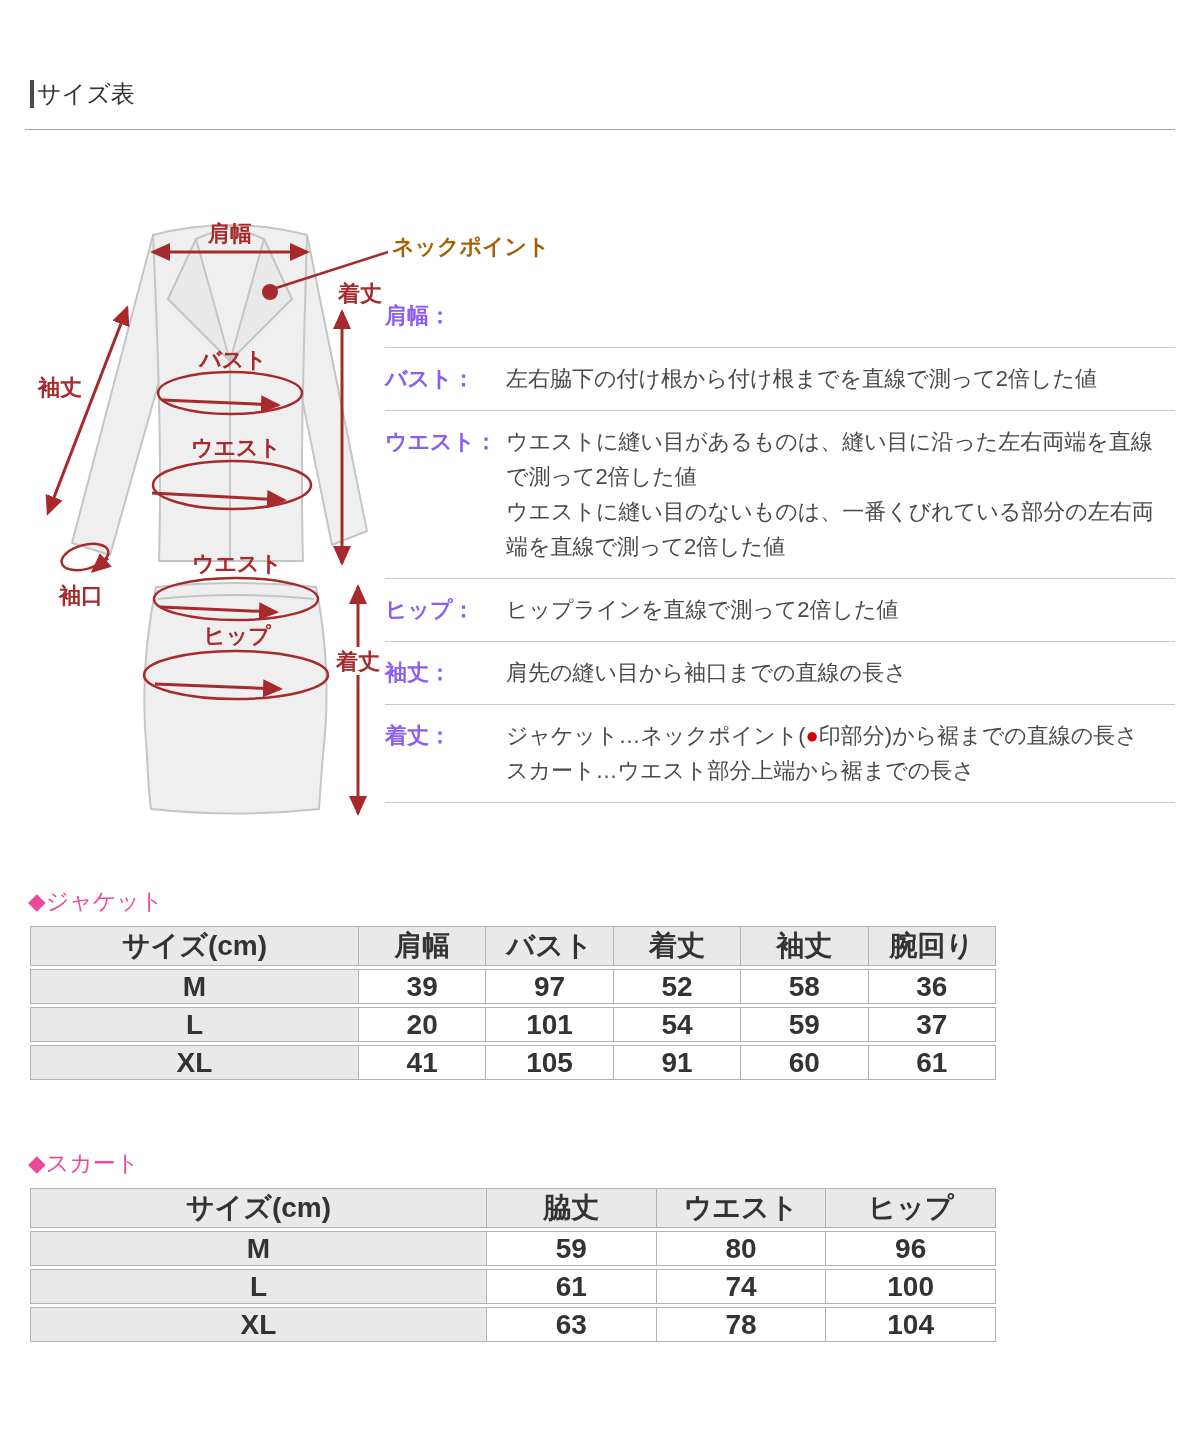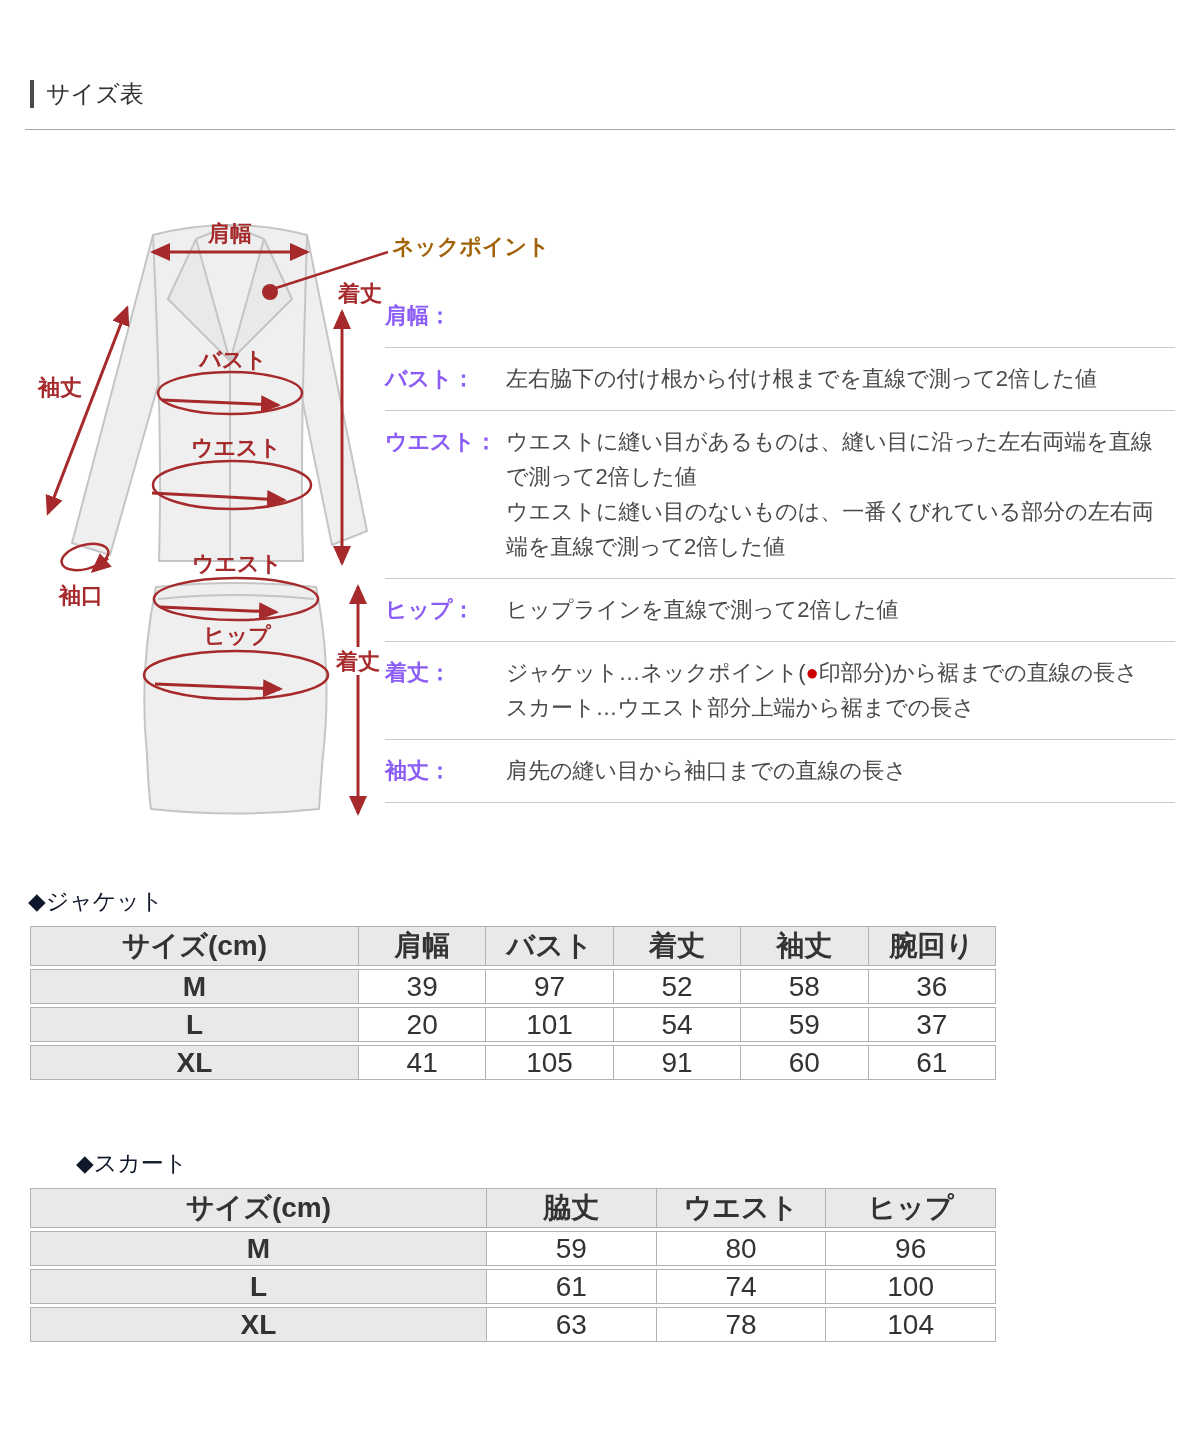--- a/index.html
+++ b/index.html
@@ -10,21 +10,21 @@
     background:#fff;
     font-family:"Liberation Sans","DejaVu Sans",sans-serif;
     color:#333;
     overflow:hidden;
   }
   
   .page-title{
     position:absolute; left:30px; top:80px;
     font-size:24px; color:#333;
     border-left:4px solid #4a4a4a;
-    padding-left:12px; line-height:28px;
+    padding-left:3px; line-height:28px;
   }
   .top-rule{
     position:absolute; left:25px; top:129px;
     width:1150px; height:1px; background:#a5a5a5;
   }
   
   .diagram-wrap{position:absolute; left:20px; top:195px; width:370px; height:650px;}
   .neck-label{
     position:absolute; left:392px; top:232px;
     font-size:22px; font-weight:bold; color:#a16207; white-space:nowrap;
@@ -41,37 +41,37 @@
     padding:13px 0 14px 0;
     border-bottom:1px solid #c9c9c9;
     line-height:35px;
   }
   .def-term{flex:0 0 121px; font-weight:bold; color:#8b5cf6;}
   .def-desc{flex:1;}
   .def-desc .dot{color:#cc0000;}
   
   .section-title{
     position:absolute; left:28px;
-    font-size:23px; color:#0f172a;
+    font-size:23px; color:#ec4899;
   }
   .jacket-title{top:886px;}
-  .skirt-title{top:1148px;margin-left:48px;}
+  .skirt-title{top:1148px;}
   .size-table{
     position:absolute; left:30px;
     width:966px;
     border-collapse:separate; border-spacing:0 3px;
     table-layout:fixed;
     font-size:28px; color:#333;
   }
   .jacket-table{top:923px;}
   .skirt-table{top:1185px;}
   .size-table th, .size-table td{
     height:33px; padding:0; text-align:center; vertical-align:middle;
     border:1px solid #b2b2b2; border-left:none;
-    background:#fff; font-weight:normal;
+    background:#fff; font-weight:bold;
   }
   .size-table th:first-child, .size-table td:first-child{border-left:1px solid #b2b2b2;}
   .size-table th{background:#e9e9e9; font-weight:bold;}
   .size-table td.size-cell{background:#e9e9e9; font-weight:bold;}
   .jacket-table th:first-child, .jacket-table td:first-child{width:327px;}
   .skirt-table th:first-child, .skirt-table td:first-child{width:455px;}
 </style>
 </head>
 <body>
 
@@ -166,30 +166,30 @@
           <div>ウエストに縫い目のないものは、一番くびれている部分の左右両端を直線で測って2倍した値</div>
         </div>
       </div>
       <div class="def-row">
         <div class="def-term">ヒップ：</div>
         <div class="def-desc">
           <div>ヒップラインを直線で測って2倍した値</div>
         </div>
       </div>
       <div class="def-row">
+        <div class="def-term">袖丈：</div>
+        <div class="def-desc">
+          <div>肩先の縫い目から袖口までの直線の長さ</div>
+        </div>
+      </div>
+      <div class="def-row">
         <div class="def-term">着丈：</div>
         <div class="def-desc">
           <div>ジャケット…ネックポイント(<span class="dot">●</span>印部分)から裾までの直線の長さ</div>
           <div>スカート…ウエスト部分上端から裾までの長さ</div>
-        </div>
-      </div>
-      <div class="def-row">
-        <div class="def-term">袖丈：</div>
-        <div class="def-desc">
-          <div>肩先の縫い目から袖口までの直線の長さ</div>
         </div>
       </div>
     </div>
 
   <div class="section-title jacket-title">◆ジャケット</div>
   <table class="size-table jacket-table">
       <thead>
         <tr>
           <th>サイズ(cm)</th>
           <th>肩幅</th>

